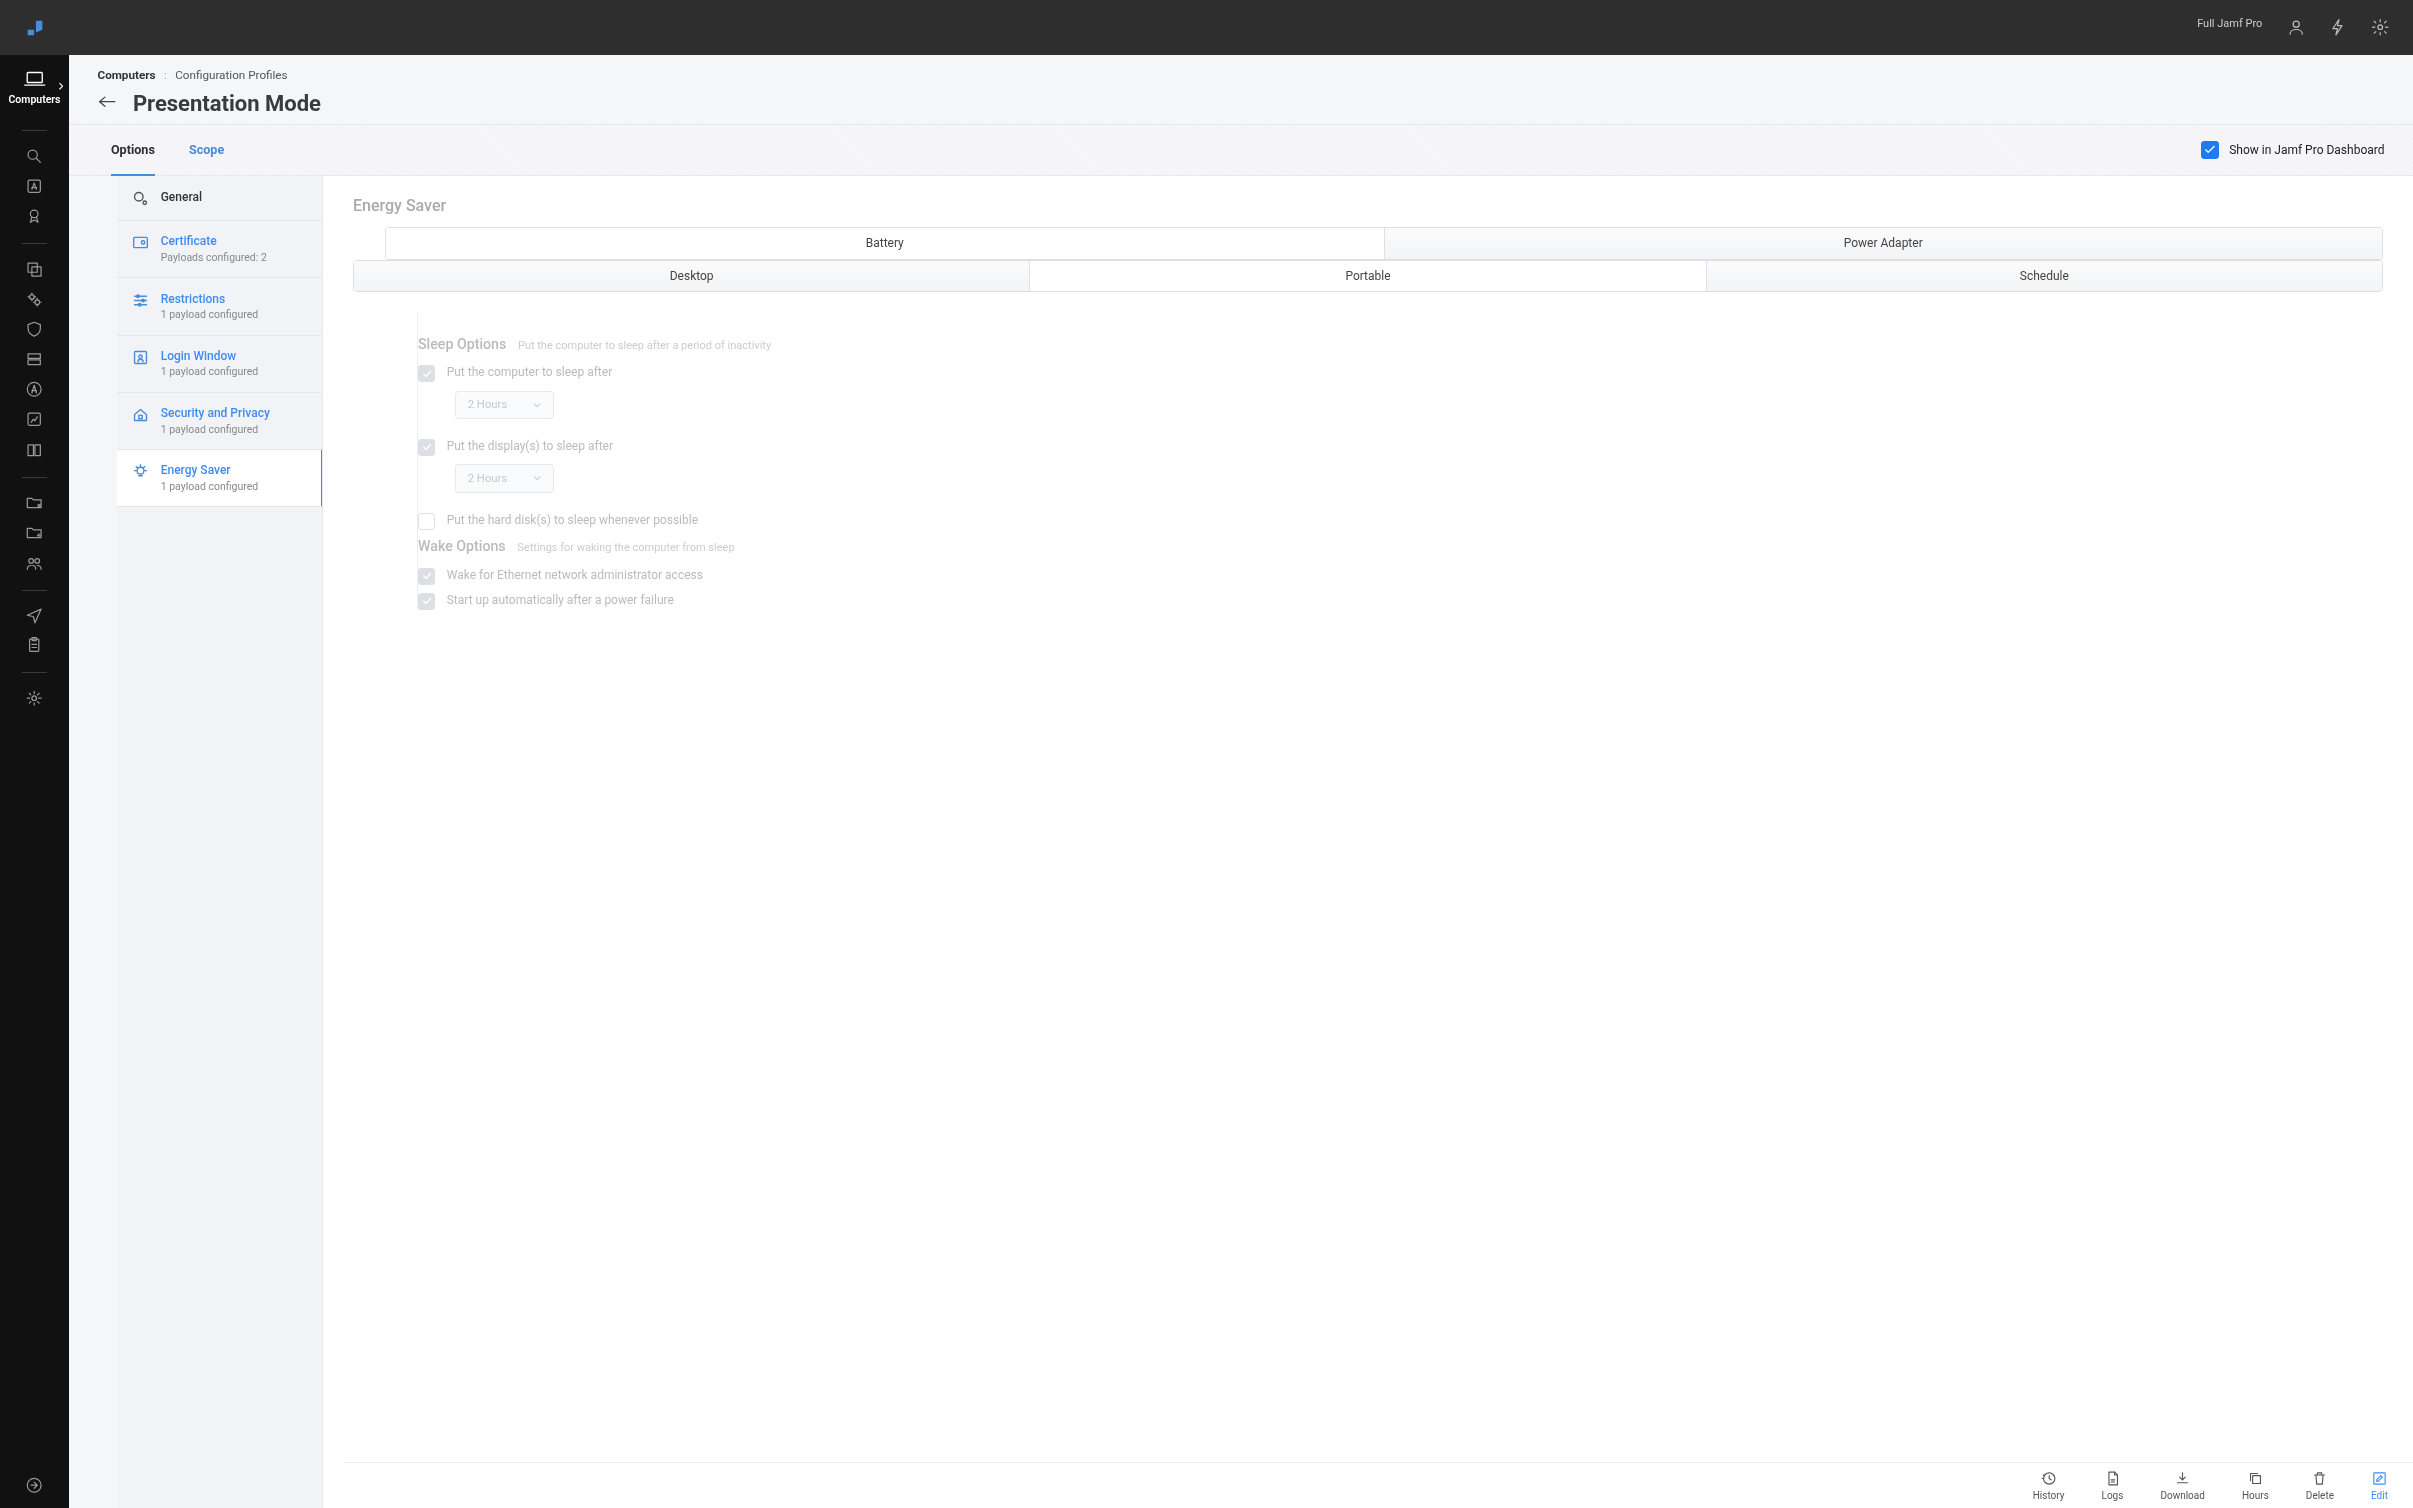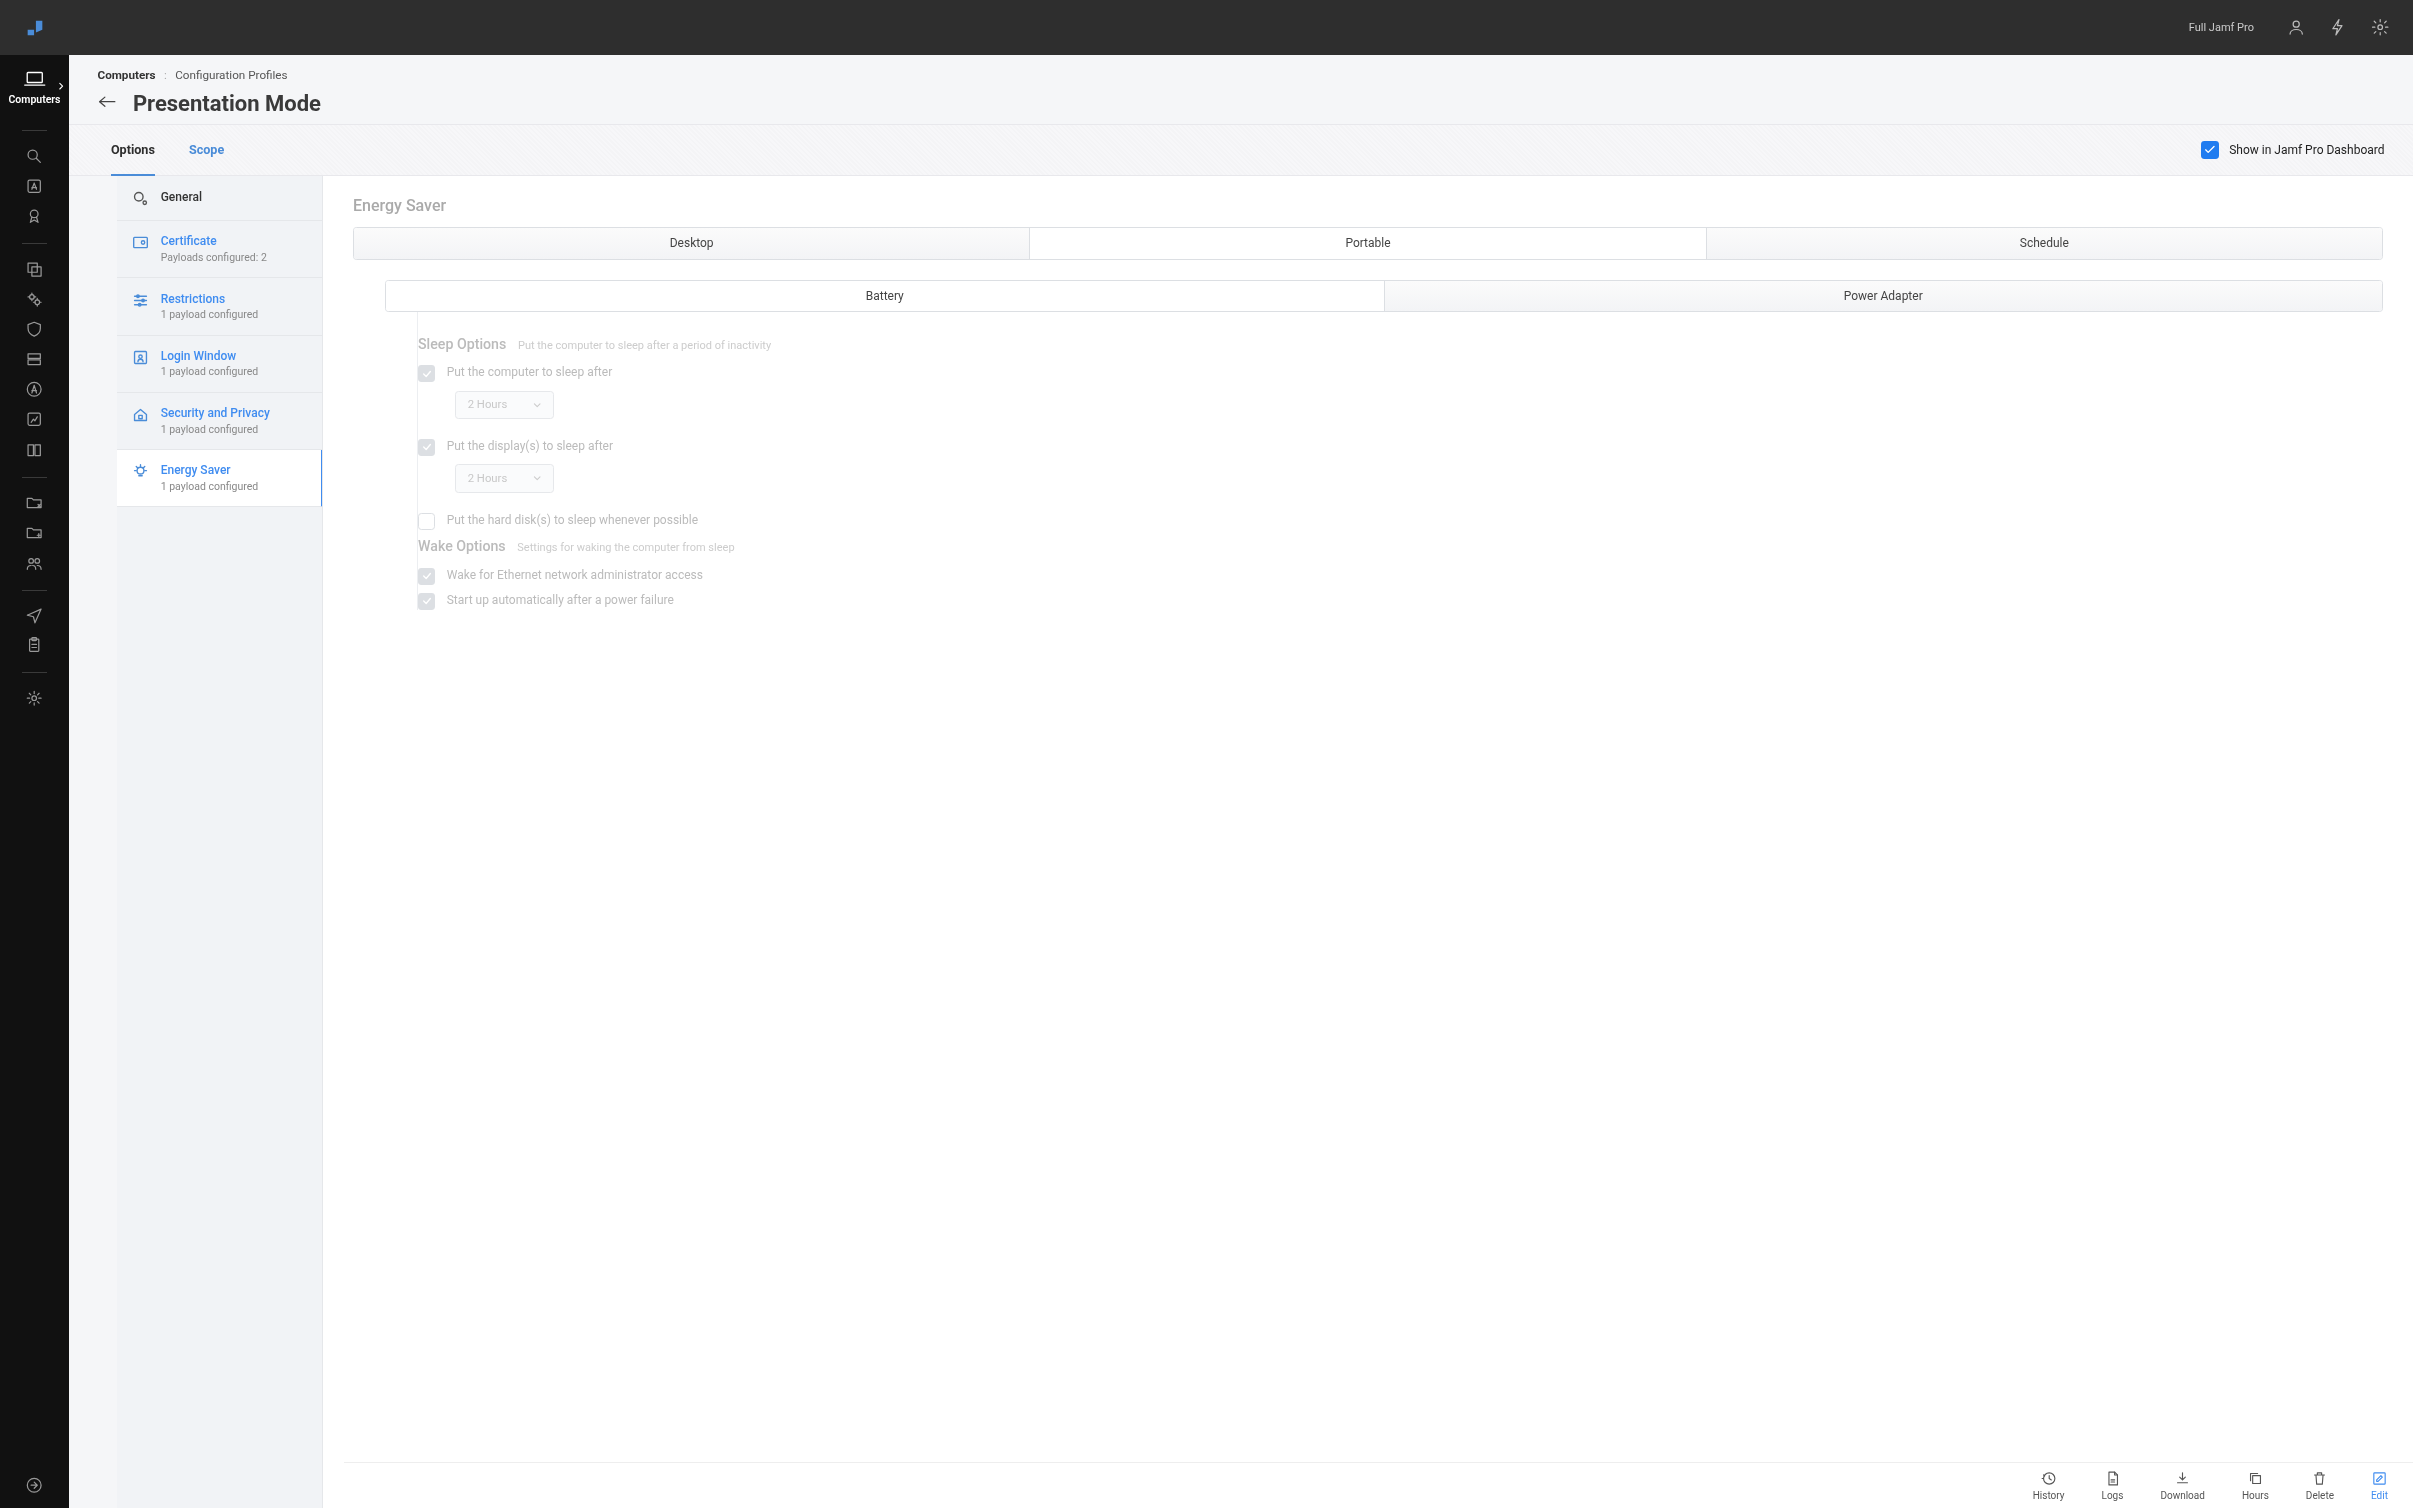--- a/index.html
+++ b/index.html
@@ -1,21 +1,21 @@
 <!DOCTYPE html>
 <html style="font-size:13.4px"><head>
 <meta charset="utf-8">
 <style>
 * { box-sizing: border-box; margin: 0; padding: 0; }
 body { font-family: -apple-system, BlinkMacSystemFont, "Segoe UI", Roboto, sans-serif; background: #fff; color: #333; }
 .app { display: flex; flex-direction: column; height: 100vh; }
 .topbar { height: 55px; background: #2e2e2e; display: flex; align-items: center; padding: 0 23.5px; }
 .topbar .logo { width: 22px; height: 22px; }
 .topbar .spacer { flex: 1; }
-.topbar .tenant { color: #ccc; font-size: 11px; display: flex; align-items: center; gap: 0; margin-right: 25px; cursor: pointer; }
+.topbar .tenant { color: #ccc; font-size: 11px; display: flex; align-items: center; gap: 0; margin-right: 25px; cursor: pointer; flex-direction: column; }
 .topbar .icons { display: flex; gap: 23.5px; }
 .topbar .icons svg { width: 18.4px; height: 18.4px; stroke: #bbb; }
 .body { display: flex; flex: 1; overflow: hidden; }
 .rail { width: 69px; background: #111; display: flex; flex-direction: column; align-items: center; padding-top: 15px; gap: 0; }
 .rail-sel { color: #fff; display: flex; flex-direction: column; align-items: center; gap: 5px; margin-bottom: 3.4px; cursor:pointer; position:relative; width:100%; padding-bottom:8.4px;}
 .rail-sel .lbl { font-size: 10.5px; font-weight:600;}
 .rail-sel .chev { position:absolute; right:3.4px; top:11.7px; width:8.4px; height:8.4px; stroke:#fff;}
 .rail-group-sep { height: 0.8px; width: 25px; background: #3a3a3a; margin: 11.7px 0 10px; }
 .rail-icon { width: 18.4px; height: 18.4px; margin: 5.9px 0; stroke:#999; cursor:pointer; }
 .main { flex: 1; display: flex; flex-direction: column; background: #f5f6f8; }
@@ -296,28 +296,28 @@
                 </div>
             <div>
                   <div class="name">Energy Saver</div>
                   <div class="sub">1 payload configured</div>
                 </div>
           </div>
         </div>
 
         <div class="panel">
           <h2>Energy Saver</h2>
+          <div class="segbar sub">
+            <div class="seg active">Battery</div>
+            <div class="seg">Power Adapter</div>
+          </div>
           <div class="segbar">
             <div class="seg">Desktop</div>
             <div class="seg active">Portable</div>
             <div class="seg">Schedule</div>
-          </div>
-          <div class="segbar sub">
-            <div class="seg active">Battery</div>
-            <div class="seg">Power Adapter</div>
           </div>
 
           <div class="inner">
             <div class="section-h">
                   <div class="t">Sleep Options</div>
                   <div class="d">Put the computer to sleep after a period of inactivity</div>
                 </div>
 
             <div class="opt">
                   <div class="cb disabled-checked">

